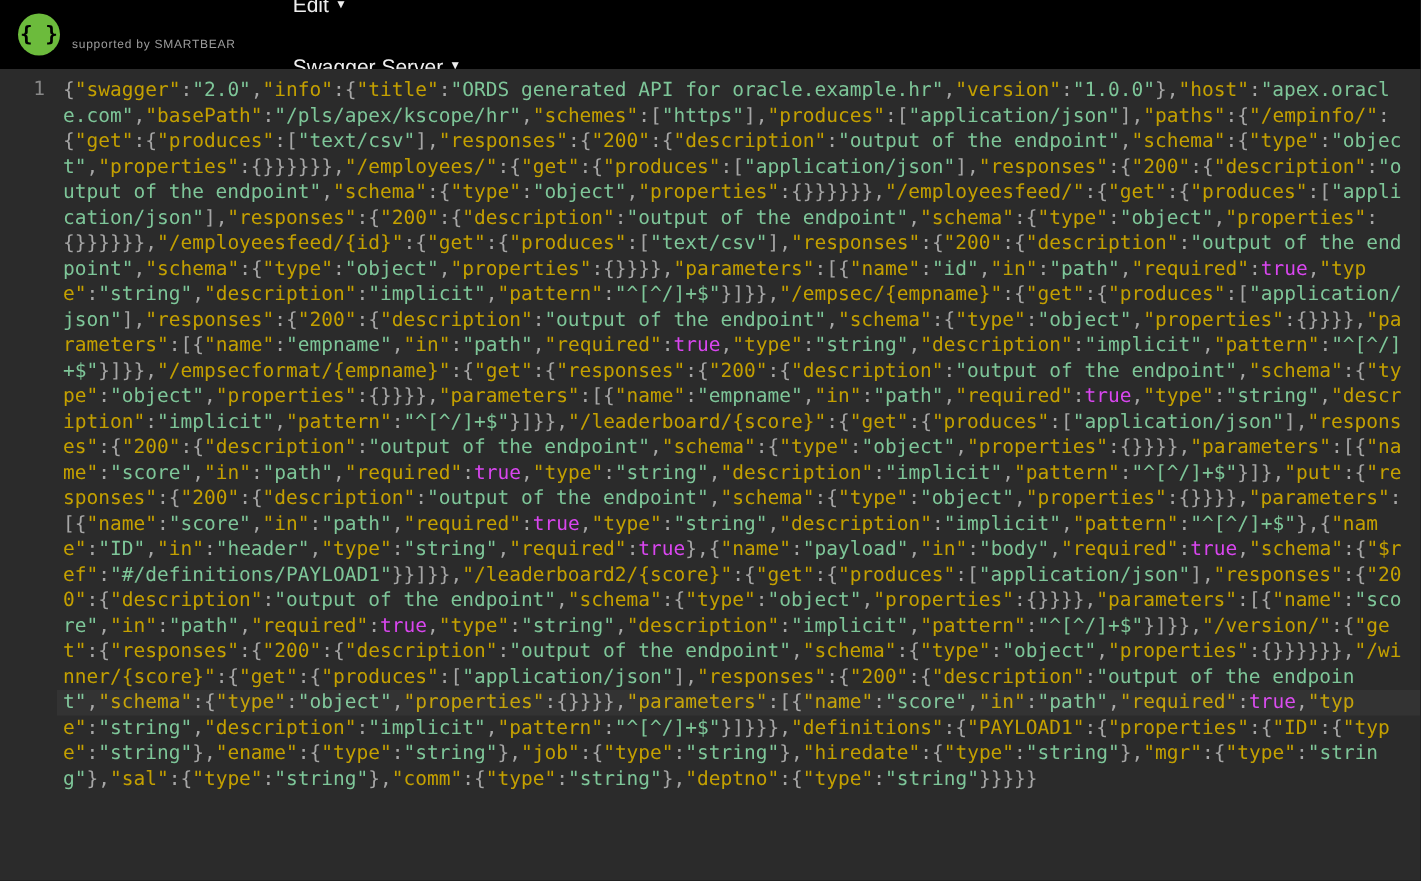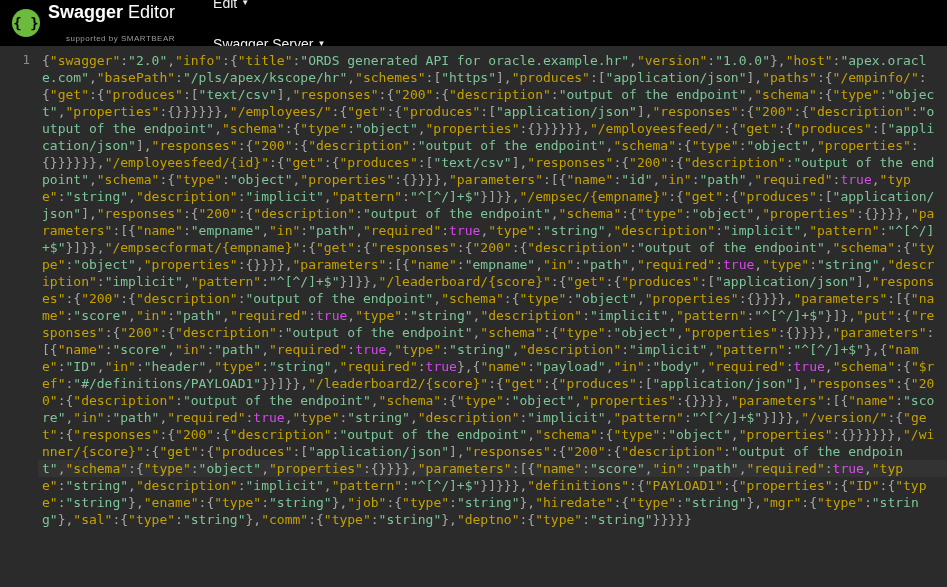--- a/index.html
+++ b/index.html
@@ -38,21 +38,20 @@
   .b  { color: #d946ef; }
   .cur-line { position: absolute; left:0; right:0; height:17px; background: rgba(255,255,255,0.04); pointer-events:none; }
 </style>
 </head>
 <body>
 
 <div class="topbar">
   <div class="logo-wrap">
     <div class="logo-circle">{ }</div>
     <div class="logo-text">
-      <span class="logo-main"><b>Swagger</b> <span>Editor</span></span>
       <span class="logo-sub">supported by SMARTBEAR</span>
     </div>
   </div>
   <div class="menu">
     <div class="menu-item">
         <span>File</span>
         <span class="tri">▼</span>
       </div>
     <div class="menu-item">
         <span>Edit</span>

